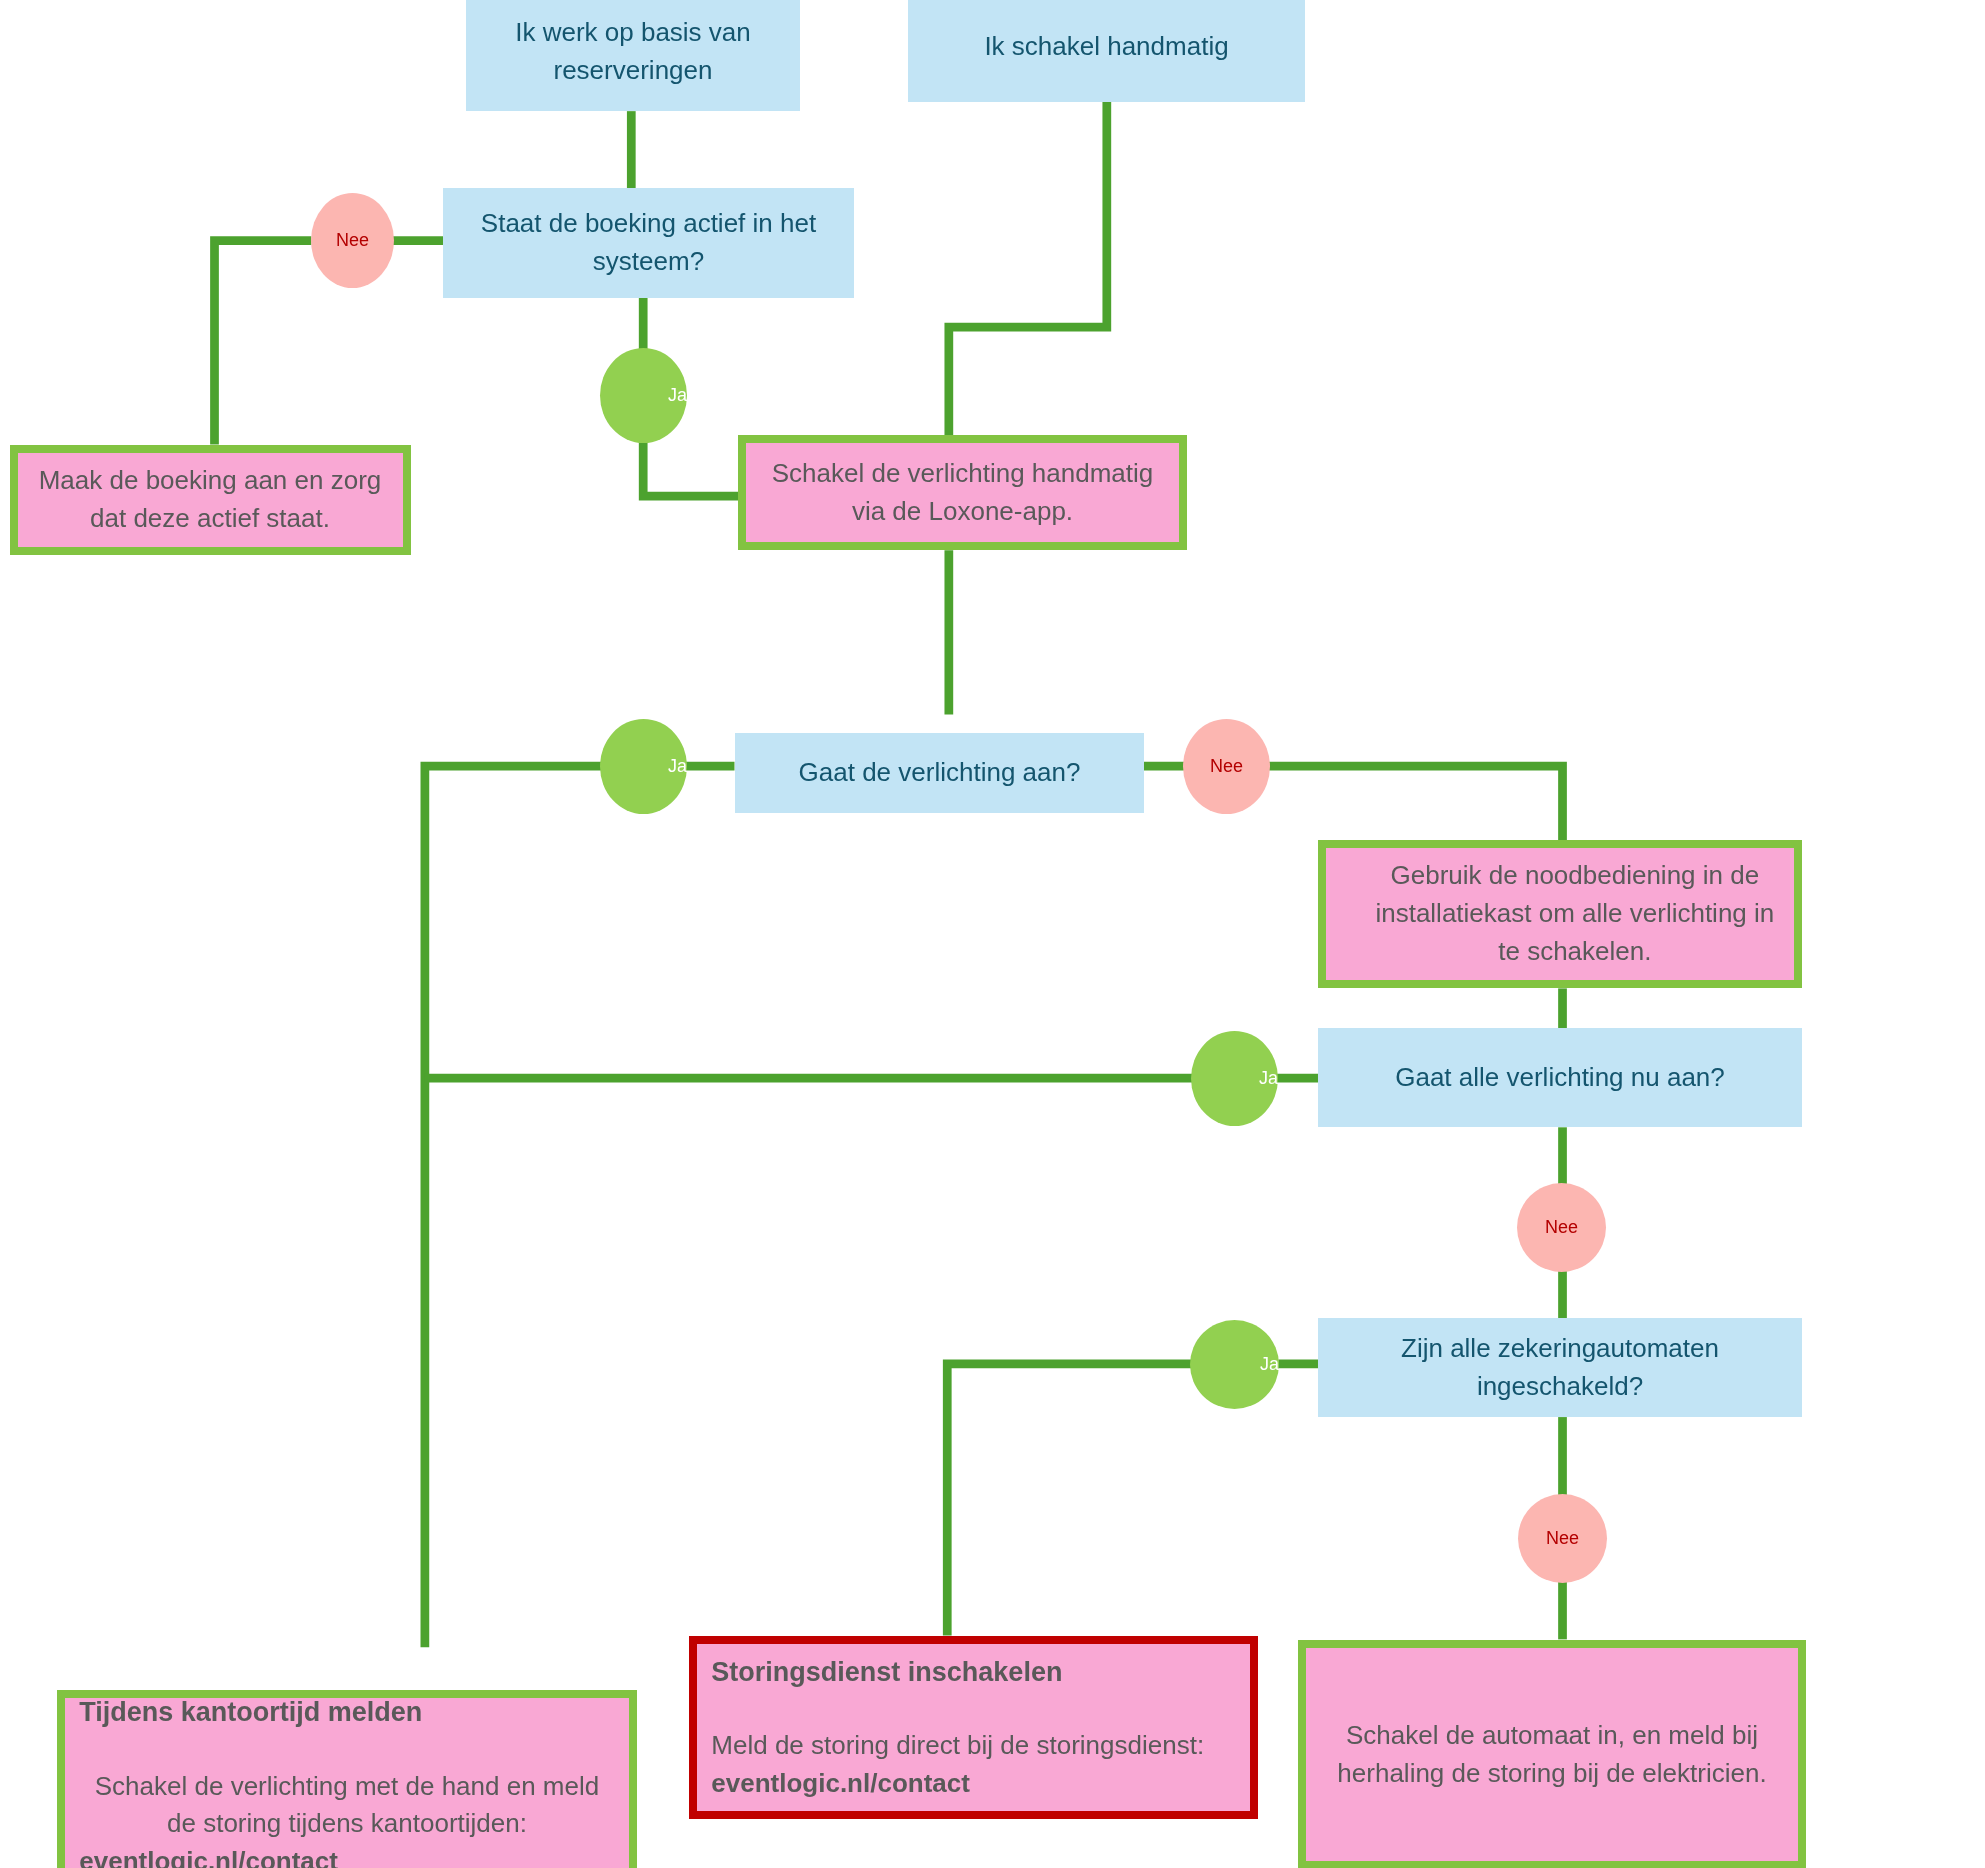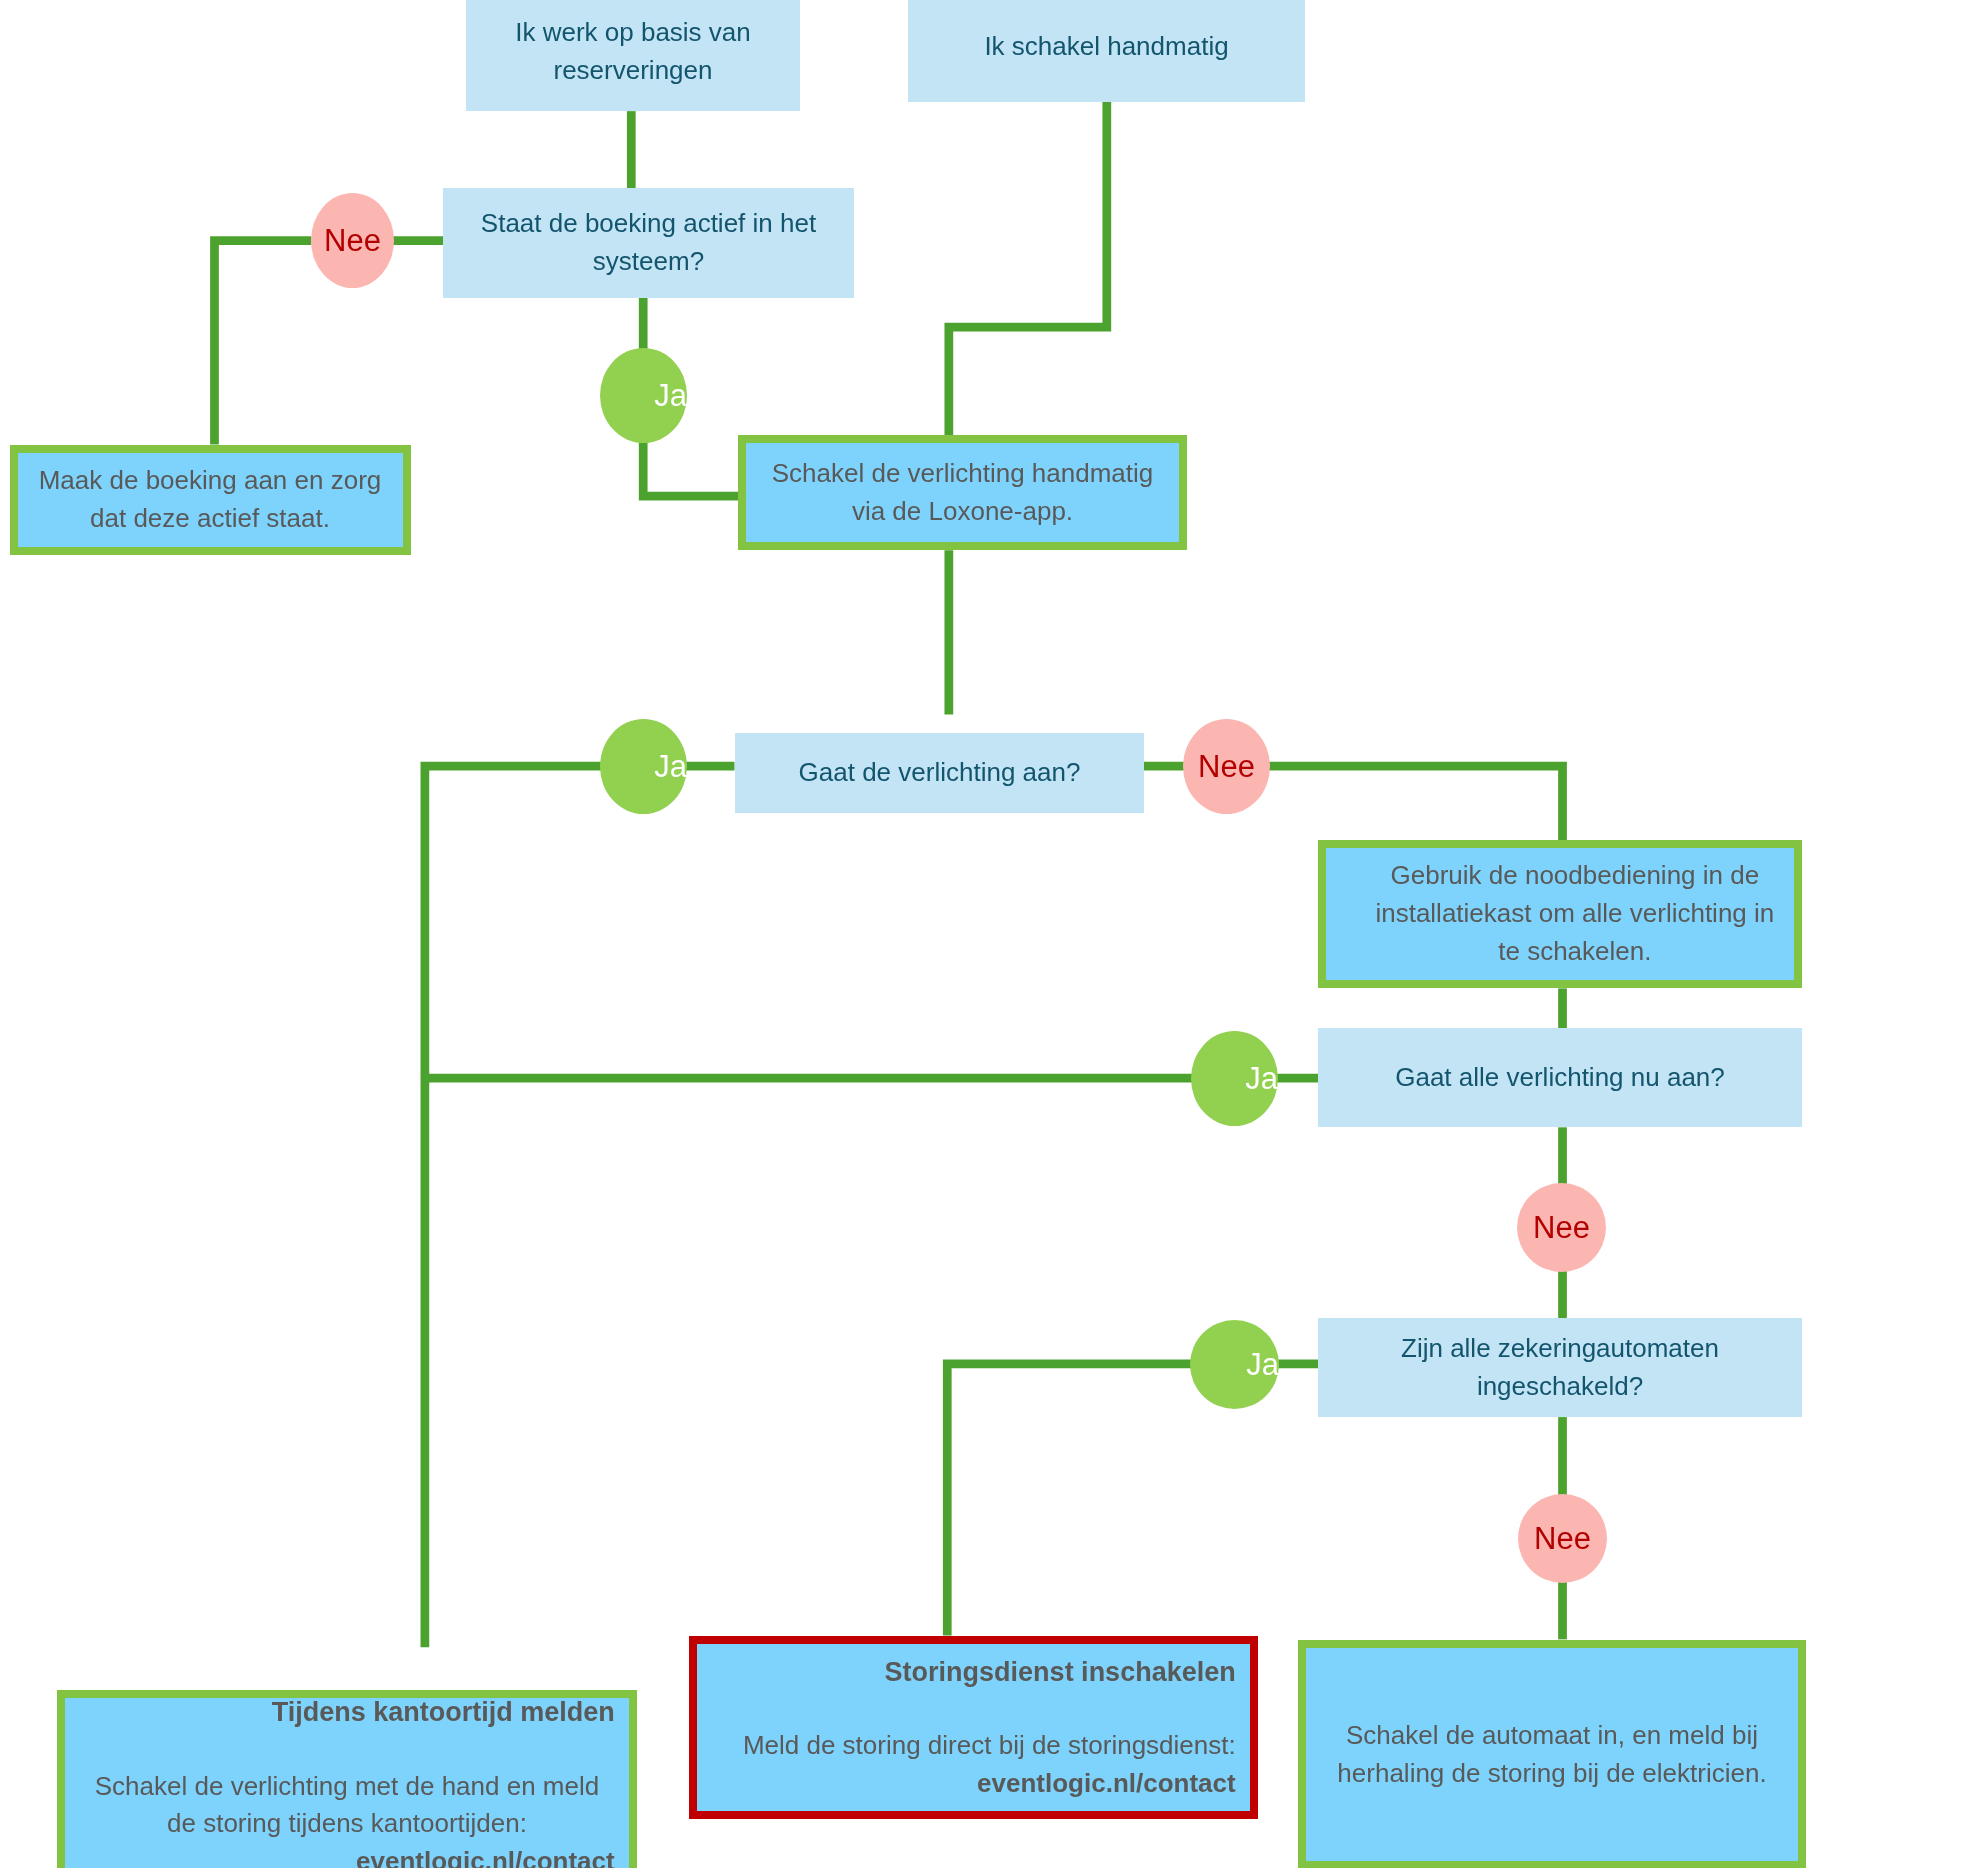--- a/index.html
+++ b/index.html
@@ -25,26 +25,26 @@
     font-size:26px;
     line-height:1.45;
     padding:4.8px 12.7px;
     box-sizing:border-box;
     z-index:5;
   }
 
   
   .act{
     position:absolute;
-    background:#7dd3fc;
+    background:#f9a8d4;
     border:8.7px solid #82c341;
     color:#595959;
     display:flex;
     flex-direction:column;
-    align-items:flex-end;
+    align-items:flex-start;
     justify-content:center;
     text-align:center;
     font-size:26px;
     line-height:1.45;
     padding:8px 14.3px;
     box-sizing:border-box;
     z-index:5;
   }
   .act.red{border-color:#c00000;}
   .act .ttl{
@@ -56,21 +56,21 @@
   .act p{margin:0;}
 
   
   .badge{
     position:absolute;
     display:flex;
     align-items:center;
     justify-content:center;
     text-align:center;
     border-radius:50%;
-    font-size:31px;
+    font-size:18px;
     z-index:8;
   }
   .badge.ja{background:#92d050;color:#ffffff;justify-content:flex-end;}
   .badge.nee{background:#fcb6b1;color:#b30000;}
 </style>
 </head>
 <body>
 
 <div id="canvas">
 

